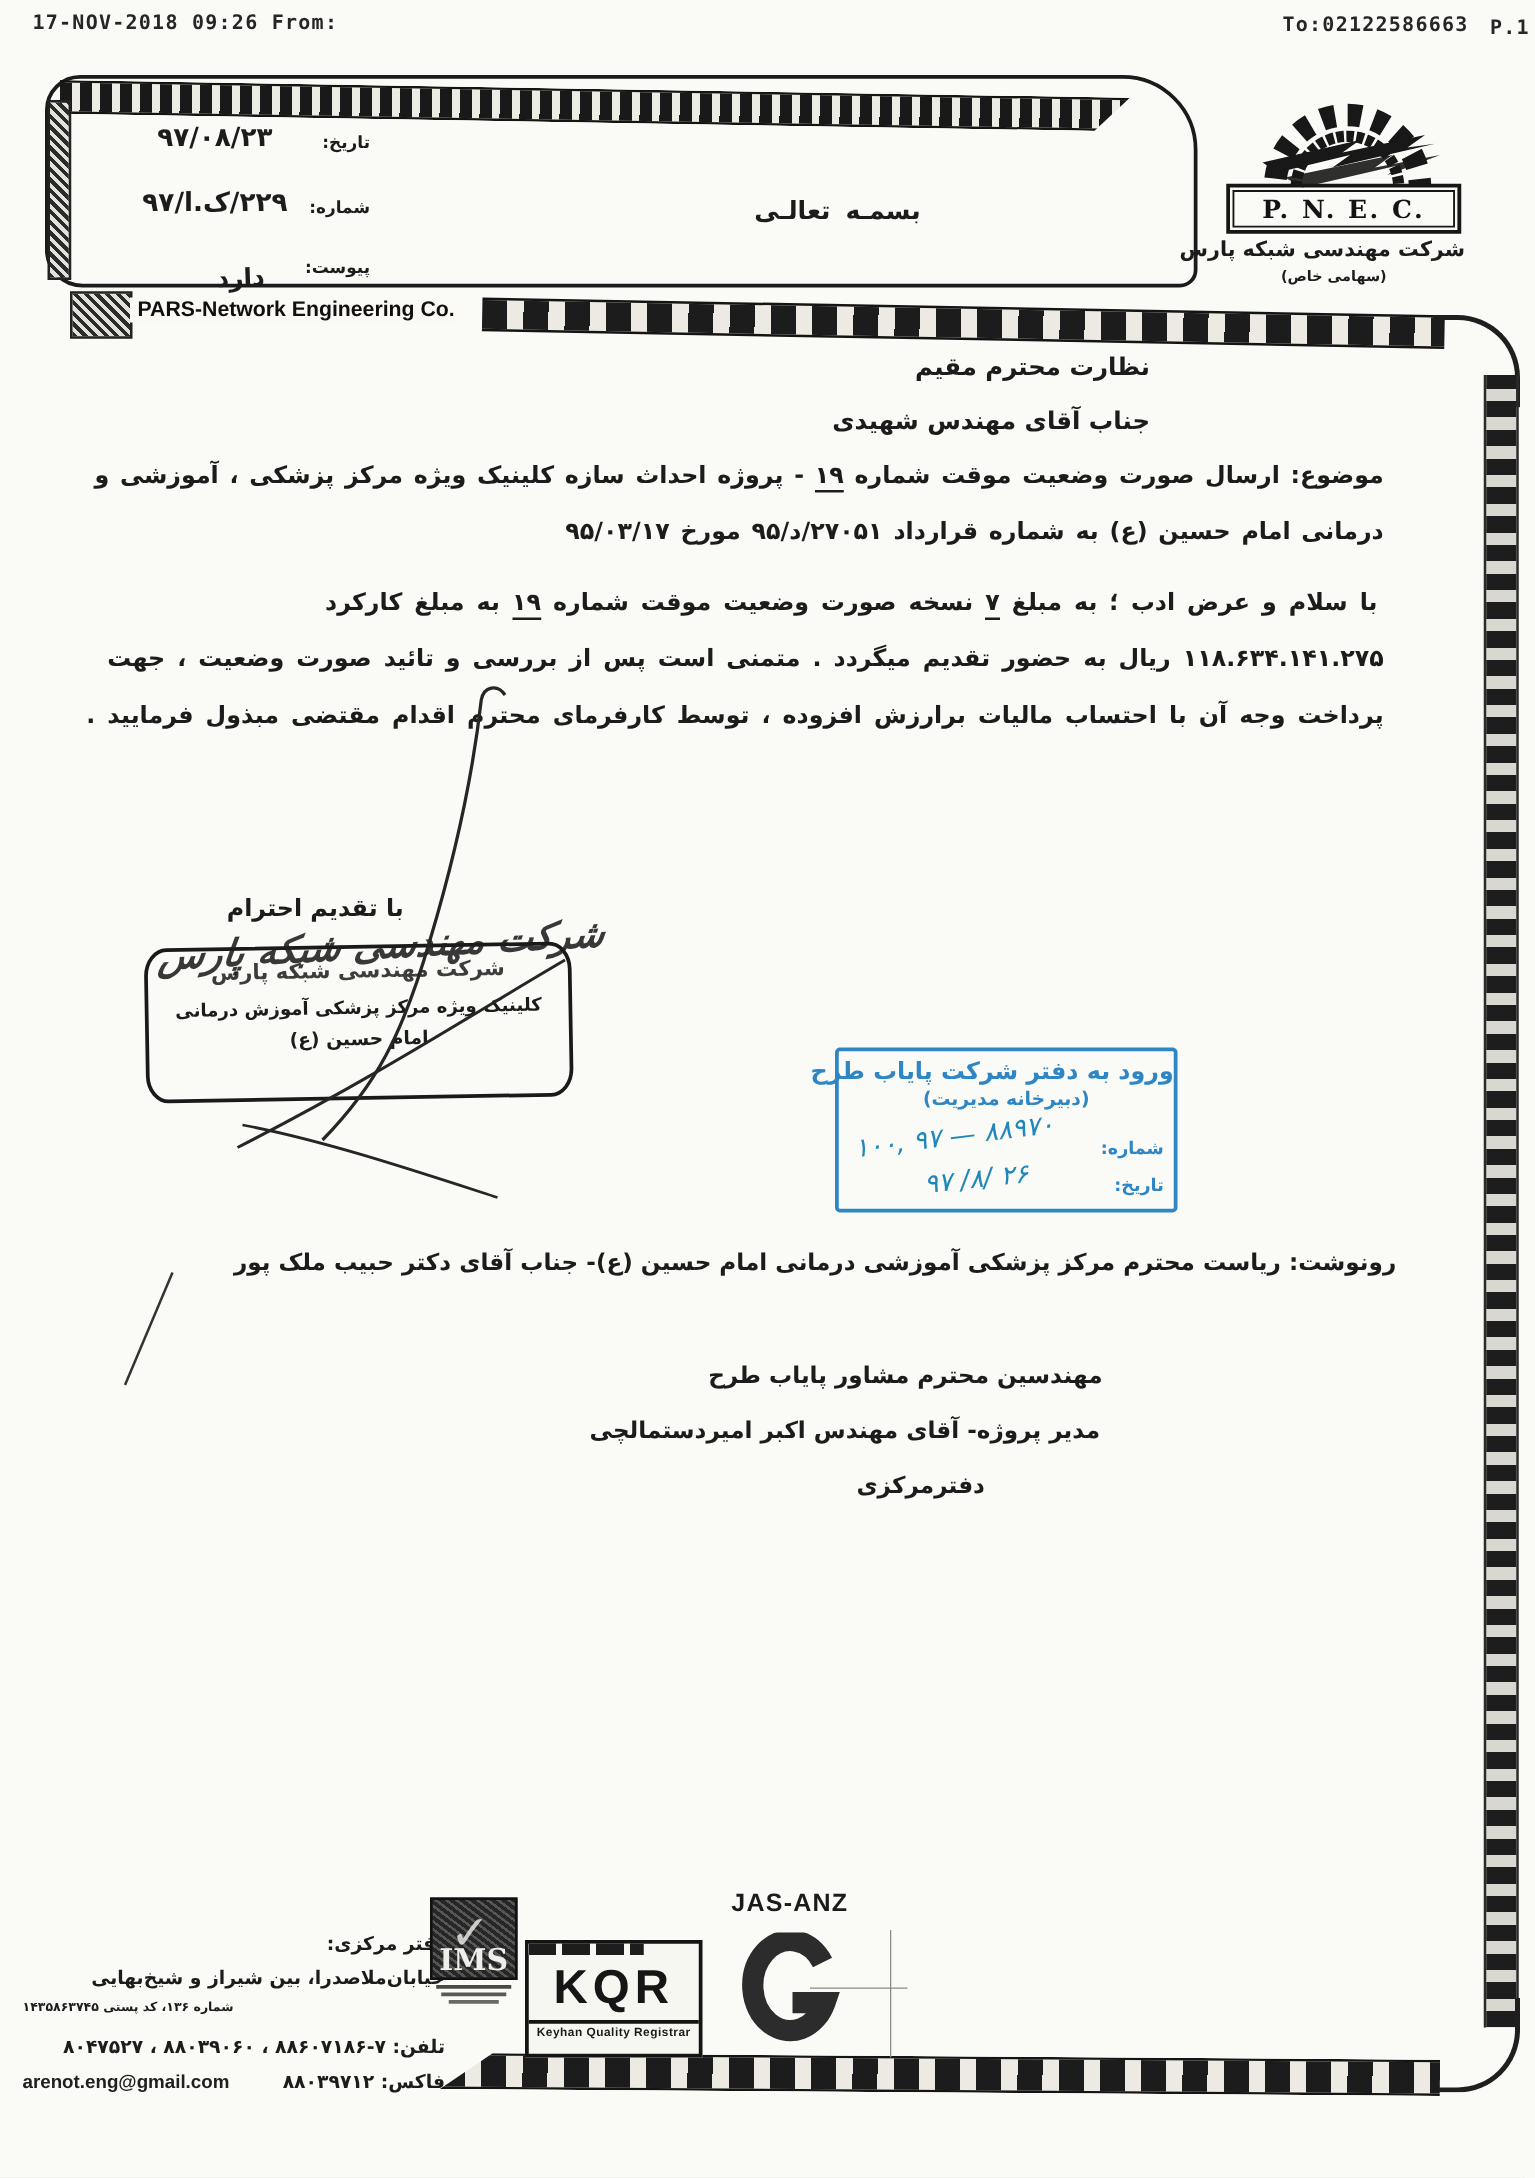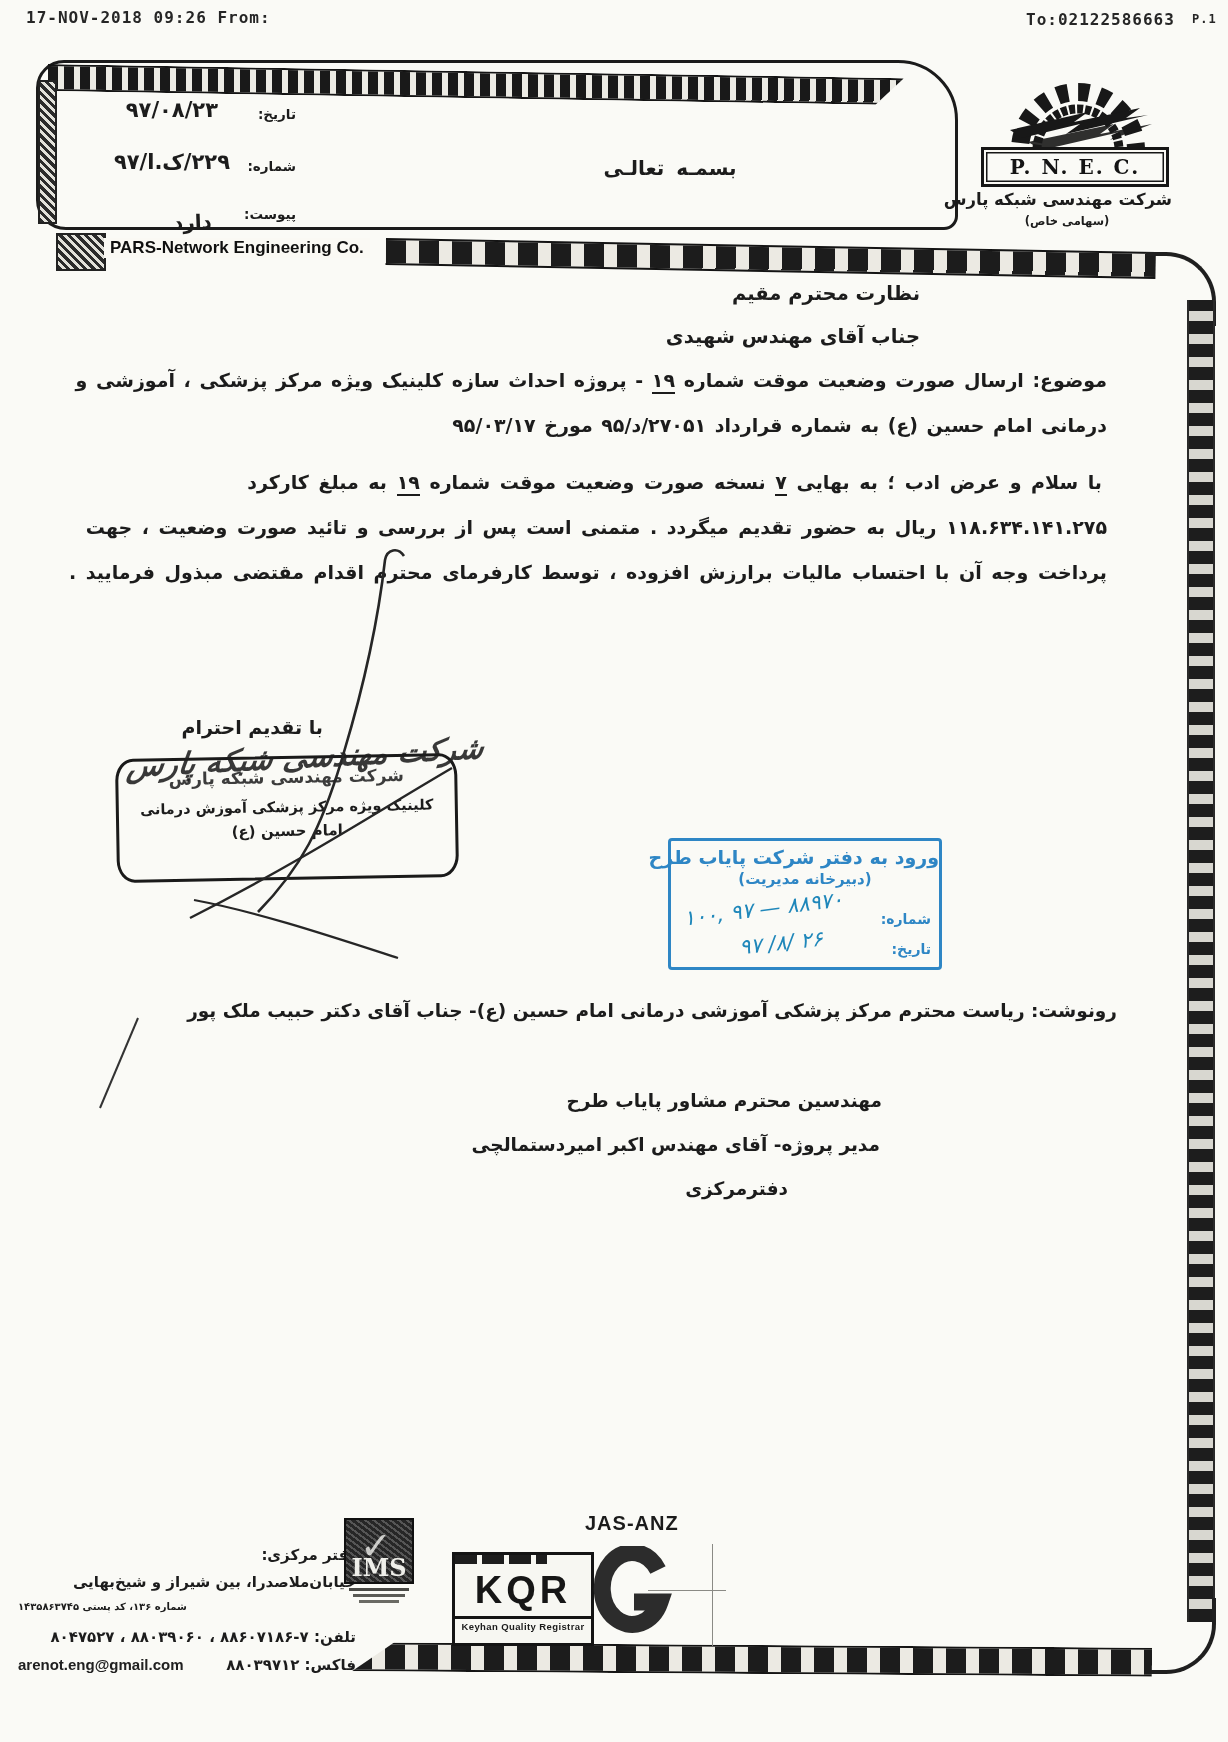--- a/index.html
+++ b/index.html
@@ -24,21 +24,21 @@
   .stamp-blue-box{border:3.5px solid var(--stamp-blue);color:var(--stamp-blue);border-radius:4px;}
   svg{display:block;}
 </style>
 </head>
 <body>
 
 <div class="page">
 
   <div class="abs mono" style="left:26px;top:8px;font-size:16px;">17-NOV-2018 09:26 From:</div>
   <div class="abs mono" style="left:1026px;top:10px;font-size:16px;">To:02122586663</div>
-  <div class="abs mono" style="left:1192px;top:12px;font-size:12px;">P.1</div>
+  <div class="abs mono" style="left:1192px;top:12px;font-size:16px;">P.1</div>
 
   <div class="abs" style="left:36px;top:60px;width:916px;height:164px;border:3px solid #1b1b1b;border-radius:28px 60px 14px 30px;"></div>
   <div class="abs hatch-dense" style="left:48px;top:64px;width:856px;height:23px;transform:rotate(0.95deg);transform-origin:left top;clip-path:polygon(0 0,100% 0,calc(100% - 28px) 100%,0 100%);"></div>
   <div class="abs crosshatch" style="left:38px;top:80px;width:15px;height:140px;"></div>
 
   <div class="abs fa" style="right:932px;top:106px;font-size:13.5px;">تاریخ:</div>
   <div class="abs fa" style="right:1010px;top:98px;font-size:21px;">۹۷/۰۸/۲۳</div>
   <div class="abs fa" style="right:932px;top:158px;font-size:13.5px;">شماره:</div>
   <div class="abs fa" style="right:998px;top:150px;font-size:21px;">۲۲۹/ک.ا/۹۷</div>
   <div class="abs fa" style="right:932px;top:206px;font-size:13.5px;">پیوست:</div>
@@ -71,21 +71,21 @@
   <div class="abs hatch-v" style="left:1187px;top:300px;width:24px;height:1322px;"></div>
   <div class="abs corner" style="left:1146px;top:1598px;width:66px;height:72px;border-bottom-width:4px;border-right-width:4px;border-bottom-right-radius:50px;"></div>
   <div class="abs hatch-wide" style="left:352px;top:1645px;width:800px;height:25px;clip-path:polygon(42px 0,100% 0,100% 100%,0 100%);transform:rotate(0.4deg);"></div>
 
   <div class="abs fa" style="right:308px;top:282px;font-size:19.5px;">نظارت محترم مقیم</div>
   <div class="abs fa" style="right:308px;top:325px;font-size:19.5px;">جناب آقای مهندس شهیدی</div>
 
   <div class="abs fa" style="right:121px;top:369px;font-size:19px;word-spacing:2px;"><span>موضوع:  ارسال صورت وضعیت موقت شماره </span><span class="ul">۱۹</span><span> - پروژه احداث سازه کلینیک ویژه مرکز پزشکی ، آموزشی و</span></div>
   <div class="abs fa" style="right:121px;top:414px;font-size:19px;word-spacing:2px;">درمانی امام حسین (ع) به شماره قرارداد ۲۷۰۵۱/د/۹۵ مورخ ۹۵/۰۳/۱۷</div>
 
-  <div class="abs fa" style="right:126px;top:471px;font-size:19px;word-spacing:3px;"><span>با سلام و عرض ادب ؛ به بهایی </span><span class="ul">۷</span><span> نسخه صورت وضعیت موقت شماره </span><span class="ul">۱۹</span><span> به مبلغ کارکرد</span></div>
+  <div class="abs fa" style="right:126px;top:471px;font-size:19px;word-spacing:3px;"><span>با سلام و عرض ادب ؛ به مبلغ </span><span class="ul">۷</span><span> نسخه صورت وضعیت موقت شماره </span><span class="ul">۱۹</span><span> به مبلغ کارکرد</span></div>
   <div class="abs fa" style="right:121px;top:516px;font-size:19px;word-spacing:3px;">۱۱۸.۶۳۴.۱۴۱.۲۷۵ ریال به حضور تقدیم میگردد . متمنی است پس از بررسی و تائید صورت وضعیت ، جهت</div>
   <div class="abs fa" style="right:121px;top:561px;font-size:19px;word-spacing:3px;">پرداخت وجه آن با احتساب مالیات برارزش افزوده ، توسط کارفرمای محترم اقدام مقتضی مبذول فرمایید .</div>
 
   <div class="abs fa" style="right:905px;top:716px;font-size:19px;">با تقدیم احترام</div>
 
   <div class="abs" style="left:116px;top:756px;width:336px;height:118px;border:3px solid #1a1a1a;border-radius:18px/22px;transform:rotate(-1deg);z-index:4;">
     <div class="fa" style="text-align:center;font-size:17px;margin-top:8px;opacity:.85;">شرکت مهندسی شبکه پارس</div>
     <div class="fa" style="text-align:center;font-size:14.5px;margin-top:12px;">کلینیک ویژه مرکز پزشکی آموزش درمانی</div>
     <div class="fa" style="text-align:center;font-size:15px;margin-top:7px;">امام حسین (ع)</div>
   </div>
@@ -124,21 +124,21 @@
   <div class="abs" style="left:344px;top:1518px;width:70px;height:96px;">
     <div style="position:relative;width:66px;height:62px;border:2px solid #101010;background:#262626 repeating-linear-gradient(37deg,rgba(255,255,255,.22) 0 2px,transparent 2px 5px);display:flex;align-items:flex-end;justify-content:center;">
       <span style="font-family:'DejaVu Serif',serif;font-weight:bold;font-size:24px;color:#efefea;">IMS</span>
       <span class="abs" style="left:14px;top:4px;font-size:38px;color:#f2f2ee;opacity:.8;">✓</span>
     </div>
     <div style="width:60px;height:3px;background:#4a4a46;margin:4px auto 0;"></div>
     <div style="width:52px;height:3px;background:#5a5a55;margin:3px auto 0;"></div>
     <div style="width:40px;height:3px;background:#6a6a64;margin:3px auto 0;"></div>
   </div>
 
-  <div class="abs" style="left:420px;top:1552px;width:142px;height:94px;border:3px solid #141414;background:#f7f7f2;box-sizing:border-box;margin-left:32px;">
+  <div class="abs" style="left:420px;top:1552px;width:142px;height:94px;border:3px solid #141414;background:#f7f7f2;box-sizing:border-box;">
     <div style="width:68%;height:9px;background:repeating-linear-gradient(90deg,#1d1d1d 0 22px,#f7f7f2 22px 27px);"></div>
     <div class="en" style="text-align:center;font-size:38px;font-weight:900;letter-spacing:4px;color:#161616;line-height:52px;">KQR</div>
     <div class="en" style="border-top:3px solid #141414;font-size:9.5px;font-weight:bold;text-align:center;padding-top:2px;color:#1a1a1a;letter-spacing:.4px;">Keyhan Quality Registrar</div>
   </div>
 
   <div class="abs en" style="left:585px;top:1512px;font-size:20px;font-weight:900;letter-spacing:1px;color:#1b1b1b;">JAS-ANZ</div>
   <svg class="abs" style="left:592px;top:1546px;" width="80" height="92" viewBox="0 0 80 92">
     <path d="M 66,24 A 30,36 0 1 0 68,56 L 42,56" stroke="#2c2c2c" stroke-width="17" fill="none"></path>
   </svg>
   <div class="abs" style="left:712px;top:1544px;width:1px;height:102px;background:#8a8a85;"></div>

